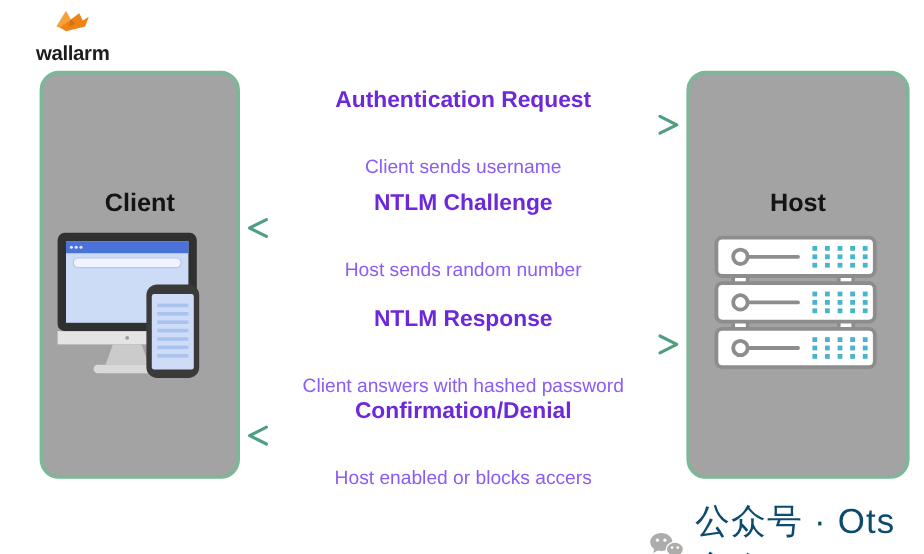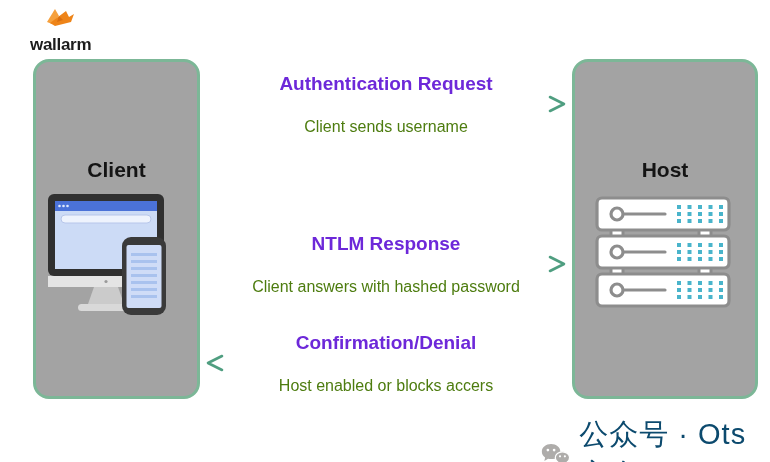--- a/index.html
+++ b/index.html
@@ -18,22 +18,22 @@
   .entity-label{position:absolute;top:96px;left:0;width:100%;text-align:center;
     font-size:21px;font-weight:700;color:#141414;}
   .entity-art{position:absolute;left:50%;transform:translateX(-50%);}
   .entity-client .entity-art{top:130px;}
   .entity-host .entity-art{top:134px;}
 
   
   .step{position:absolute;left:200px;width:372px;text-align:center;}
   .step-title{font-size:19px;font-weight:700;color:#6d28d9;line-height:22px;margin:0;}
   .step-arrow{display:block;margin:0 auto;}
-  .step-sub{font-size:16px;color:#4d7c0f;line-height:20px;margin:4px;}
-  .step1{top:73px;} .step2{top:159px;} .step3{top:233px;} .step4{top:332px;}
+  .step-sub{font-size:16px;color:#8b5cf6;line-height:20px;margin:17px;}
+  .step1{top:73px;} .step2{top:159px;} .step3{top:256px;} .step4{top:332px;}
 
   
   .watermark{position:absolute;left:541px;top:415px;display:flex;align-items:center;gap:8px;}
   .watermark-text{font-size:29px;color:#0c4a6e;letter-spacing:1px;
     font-family:Liberation Sans, sans-serif;}
 </style>
 </head>
 <body>
 
 <div class="canvas">
@@ -171,20 +171,28 @@
 
   <div class="step step1">
     <p class="step-title">Authentication Request</p>
     <svg class="step-arrow" width="372" height="18" viewBox="0 0 372 18">
       <line x1="4" y1="9" x2="359" y2="9" stroke="url(#gradRight)" stroke-width="2.6"></line>
       <path d="M350,2 L364,9 L350,16" fill="none" stroke="#4f9e80" stroke-width="2.6" stroke-linecap="round" stroke-linejoin="round"></path>
     </svg>
     <p class="step-sub">Client sends username</p>
   </div>
 
+  <div class="step step2">
+    <p class="step-title">NTLM Challenge</p>
+    <svg class="step-arrow" width="372" height="18" viewBox="0 0 372 18">
+      <line x1="13" y1="9" x2="368" y2="9" stroke="url(#gradLeft)" stroke-width="2.6"></line>
+      <path d="M22,2 L8,9 L22,16" fill="none" stroke="#4f9e80" stroke-width="2.6" stroke-linecap="round" stroke-linejoin="round"></path>
+    </svg>
+    <p class="step-sub">Host sends random number</p>
+  </div>
 
   <div class="step step3">
     <p class="step-title">NTLM Response</p>
     <svg class="step-arrow" width="372" height="18" viewBox="0 0 372 18">
       <line x1="4" y1="9" x2="359" y2="9" stroke="url(#gradRight)" stroke-width="2.6"></line>
       <path d="M350,2 L364,9 L350,16" fill="none" stroke="#4f9e80" stroke-width="2.6" stroke-linecap="round" stroke-linejoin="round"></path>
     </svg>
     <p class="step-sub">Client answers with hashed password</p>
   </div>
 

